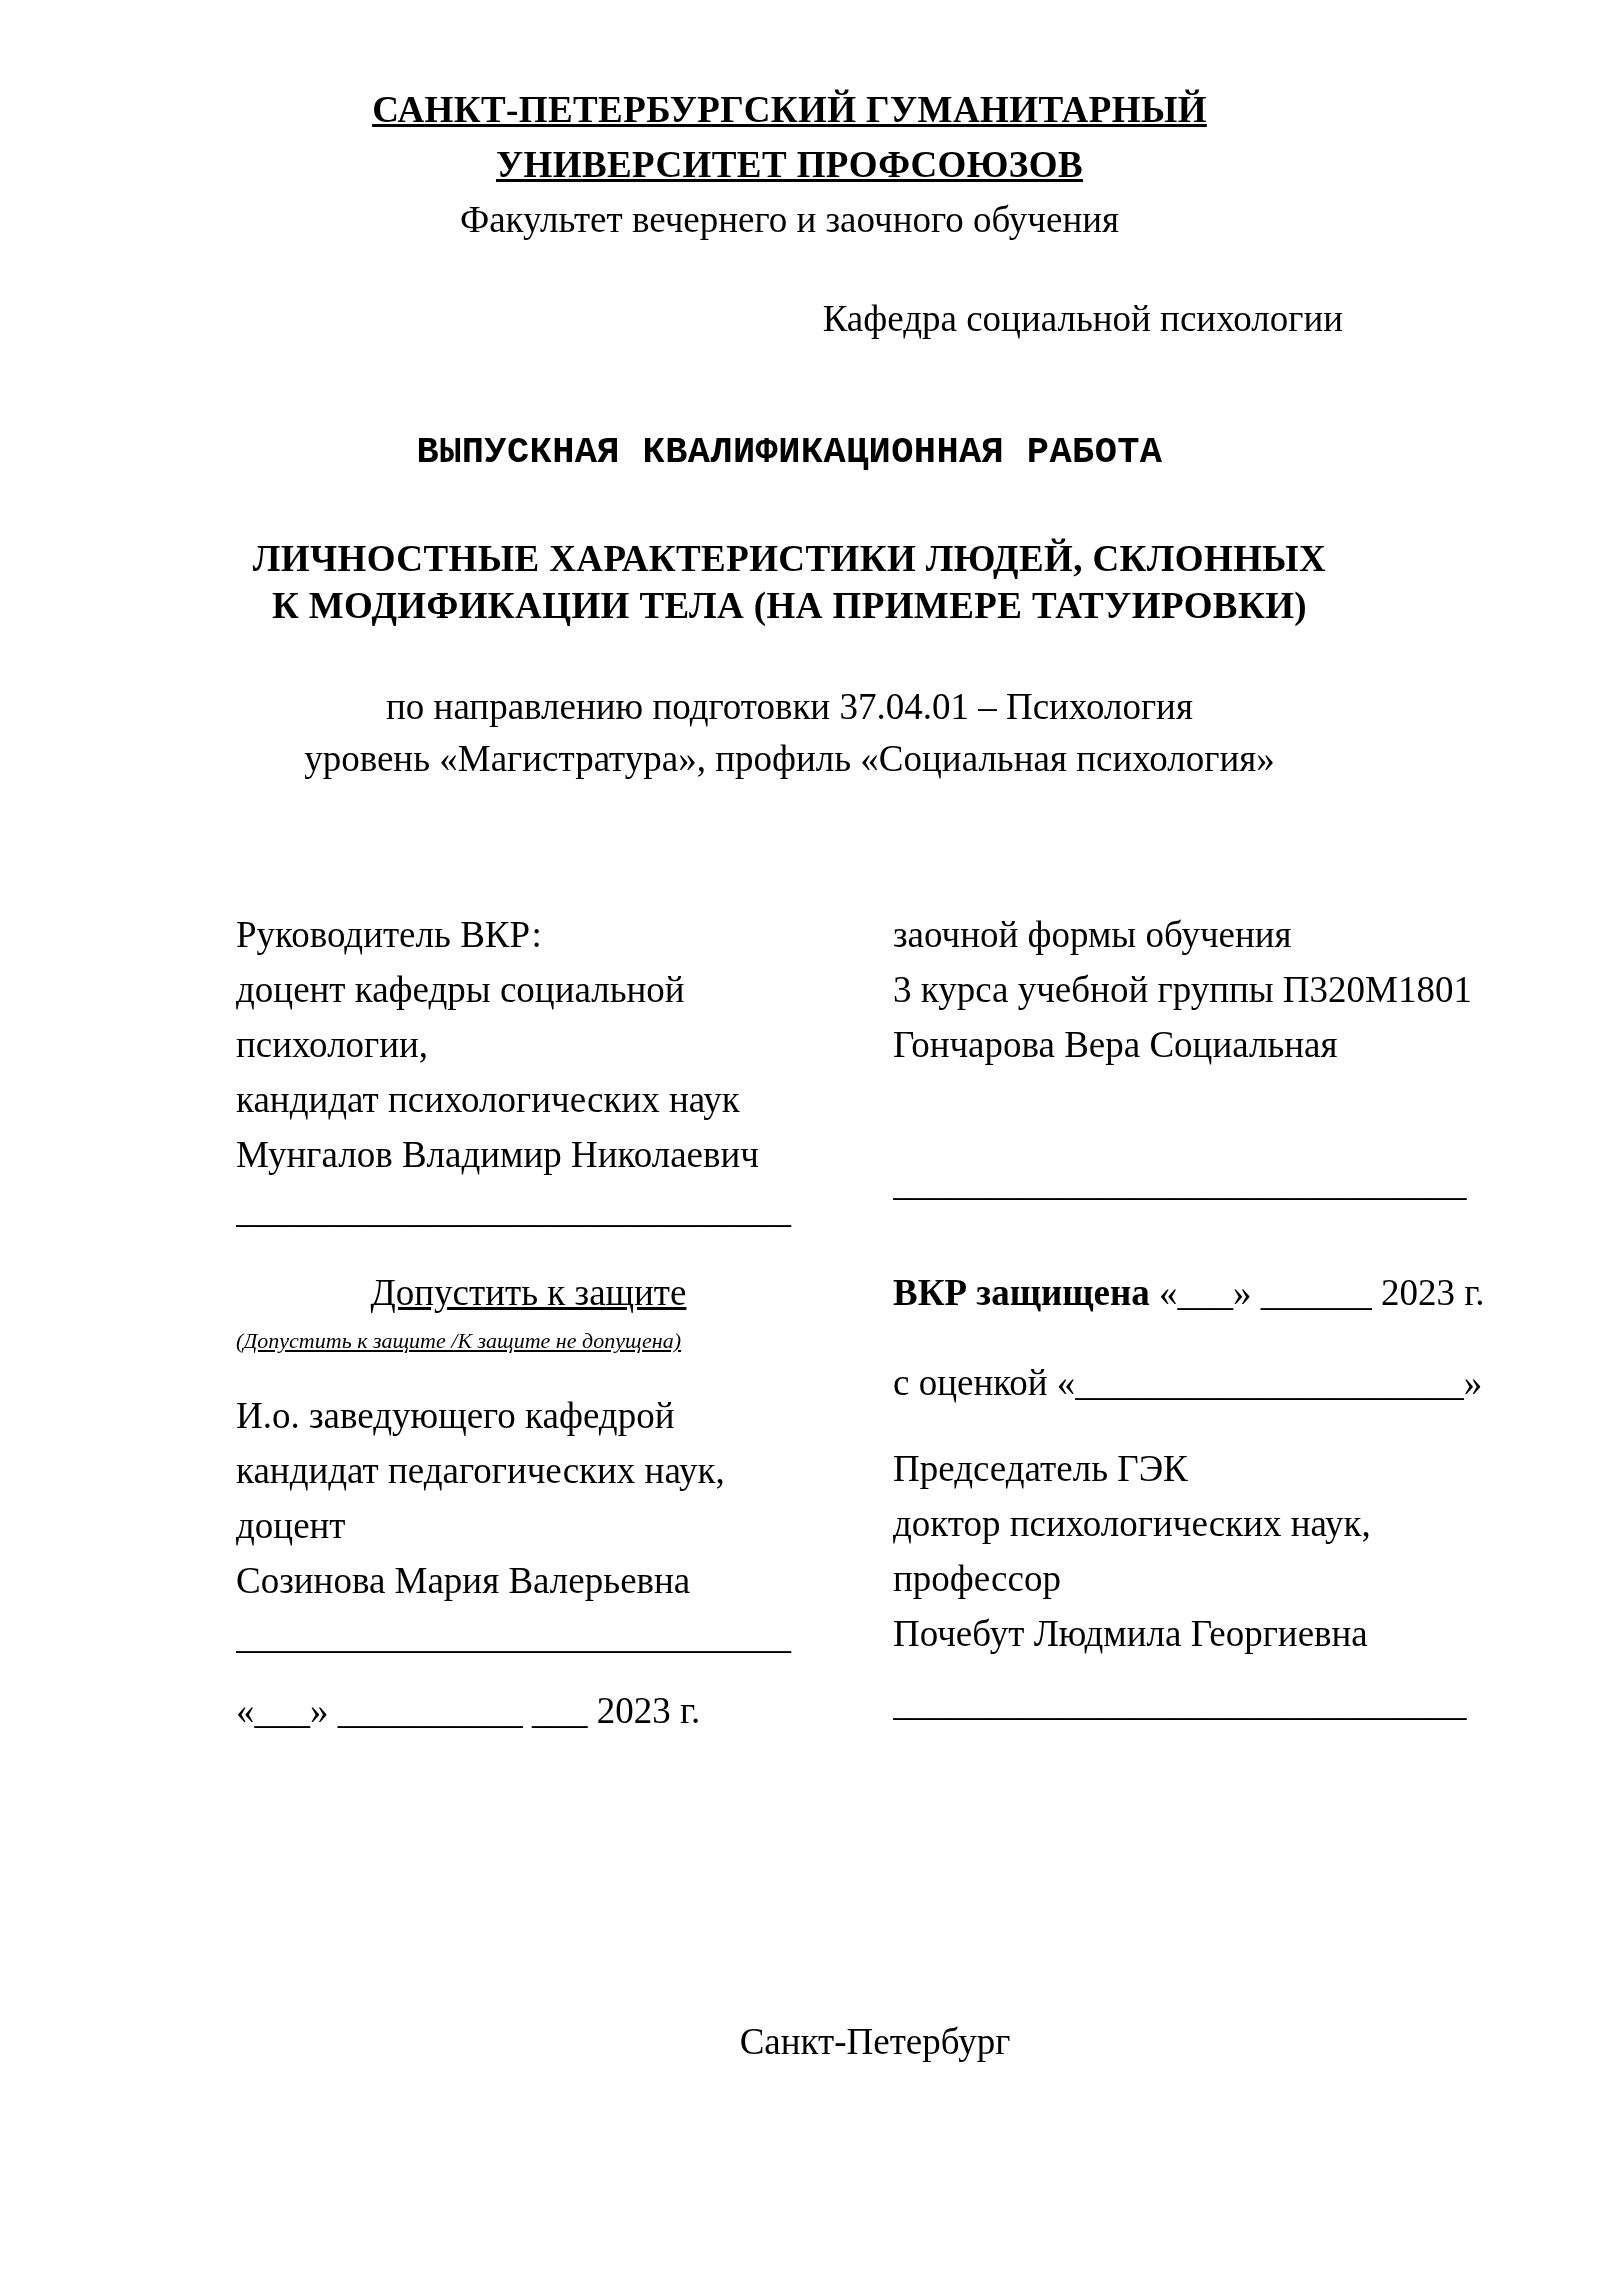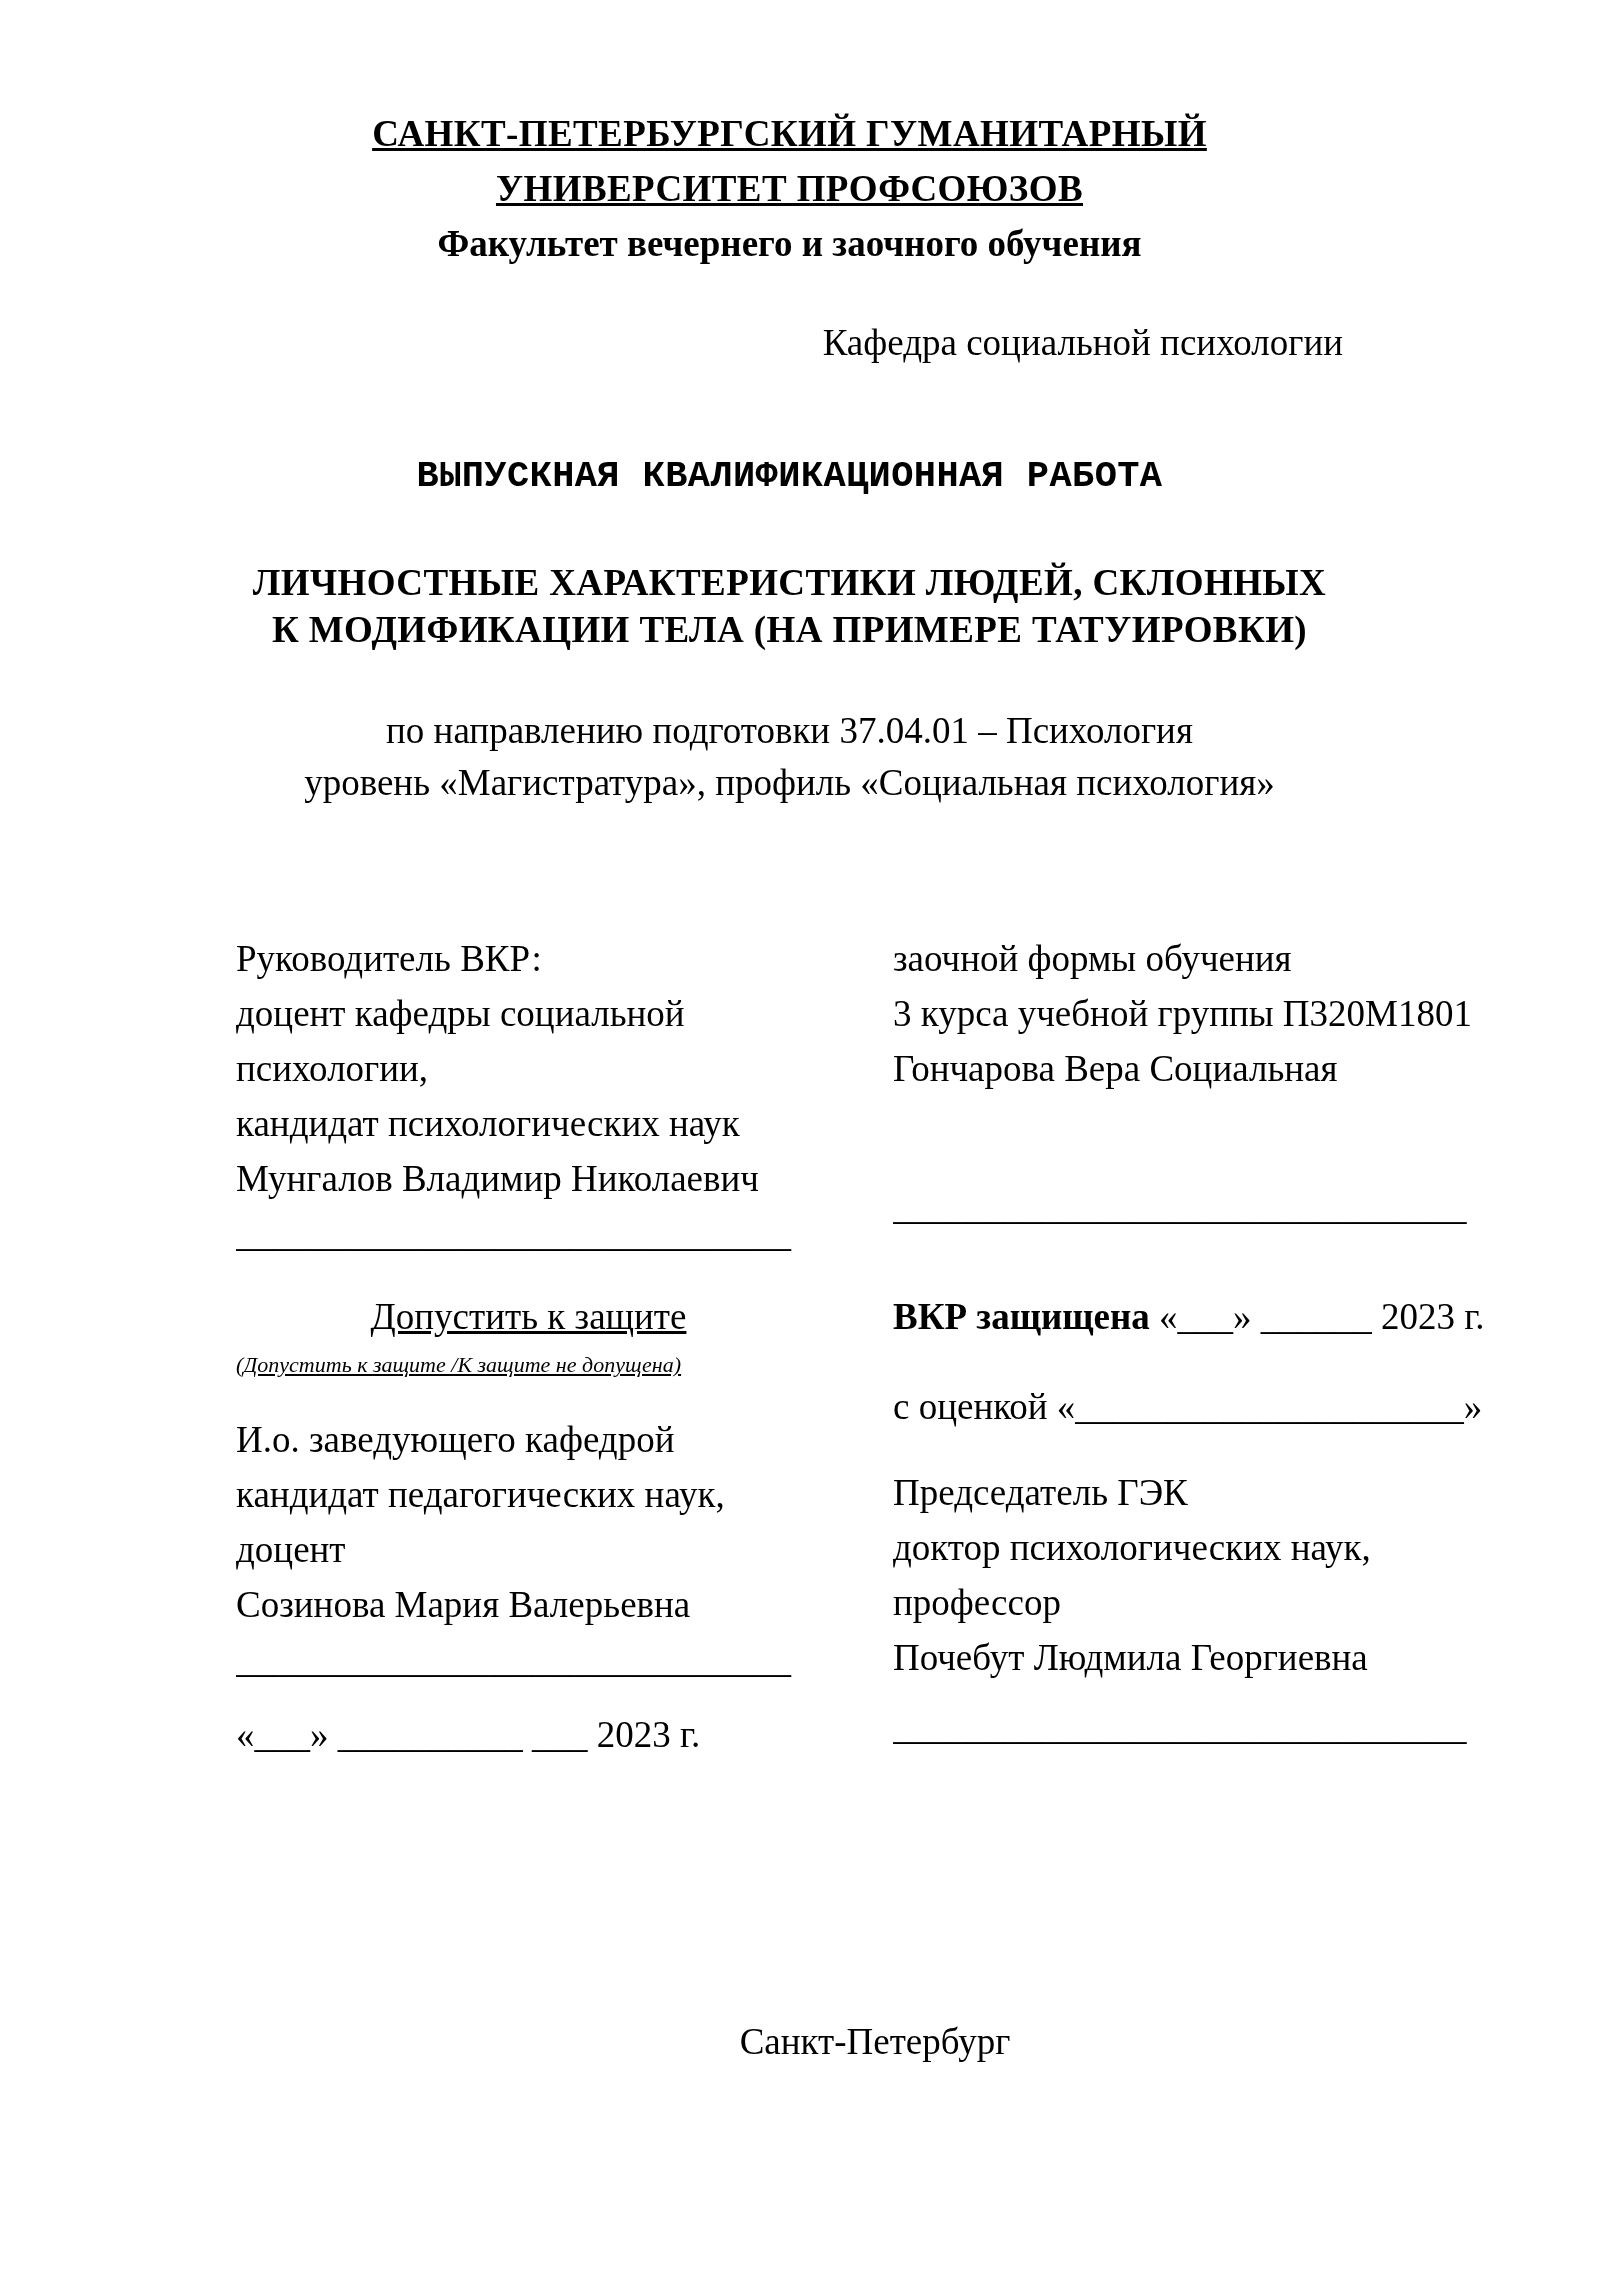--- a/index.html
+++ b/index.html
@@ -12,36 +12,35 @@
     height: 2295px;
     position: relative;
     font-family: "Liberation Serif", serif;
     color: #000000;
     font-size: 37px;
   }
   .page {
     box-sizing: border-box;
     width: 1461px;
     height: 2295px;
-    padding: 106px 118px 0 236px;
+    padding: 82px 118px 0 236px;
     position: relative;
   }
   .bold   { font-weight: bold; }
 
   .university {
     font-weight: bold;
     text-decoration: underline;
     text-align: center;
     line-height: 55px;
     letter-spacing: 0.4px;
   }
   .faculty {
     text-align: center;
     line-height: 55px;
-    font-weight: bold;
   }
   .department {
     text-align: right;
     line-height: 55px;
     margin-top: 44px;
   }
   .work-type {
     text-align: center;
     font-weight: bold;
     line-height: 55px;

